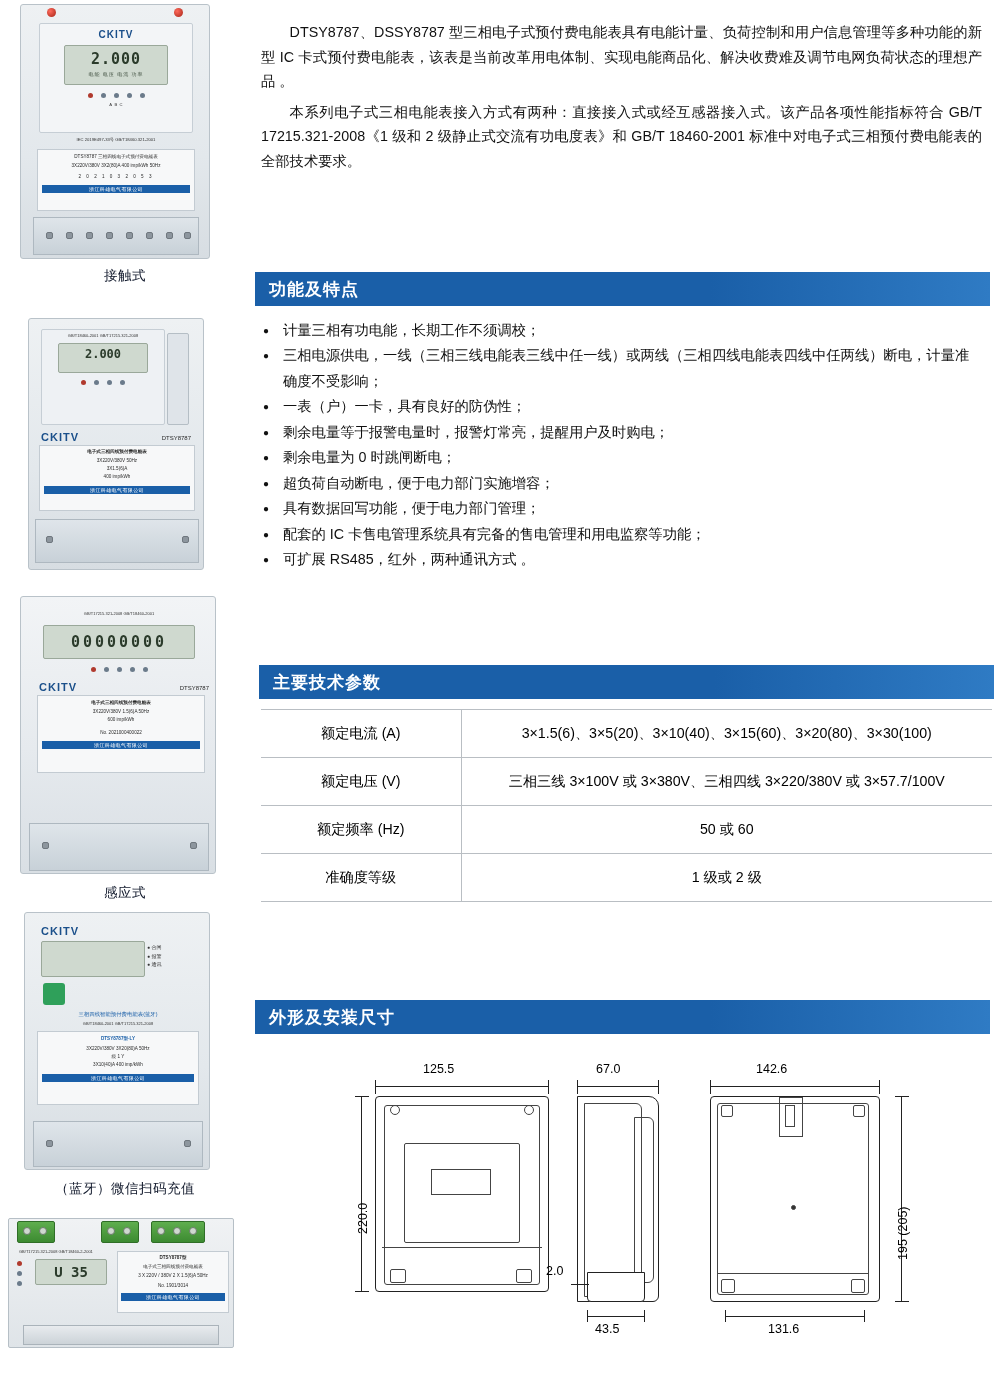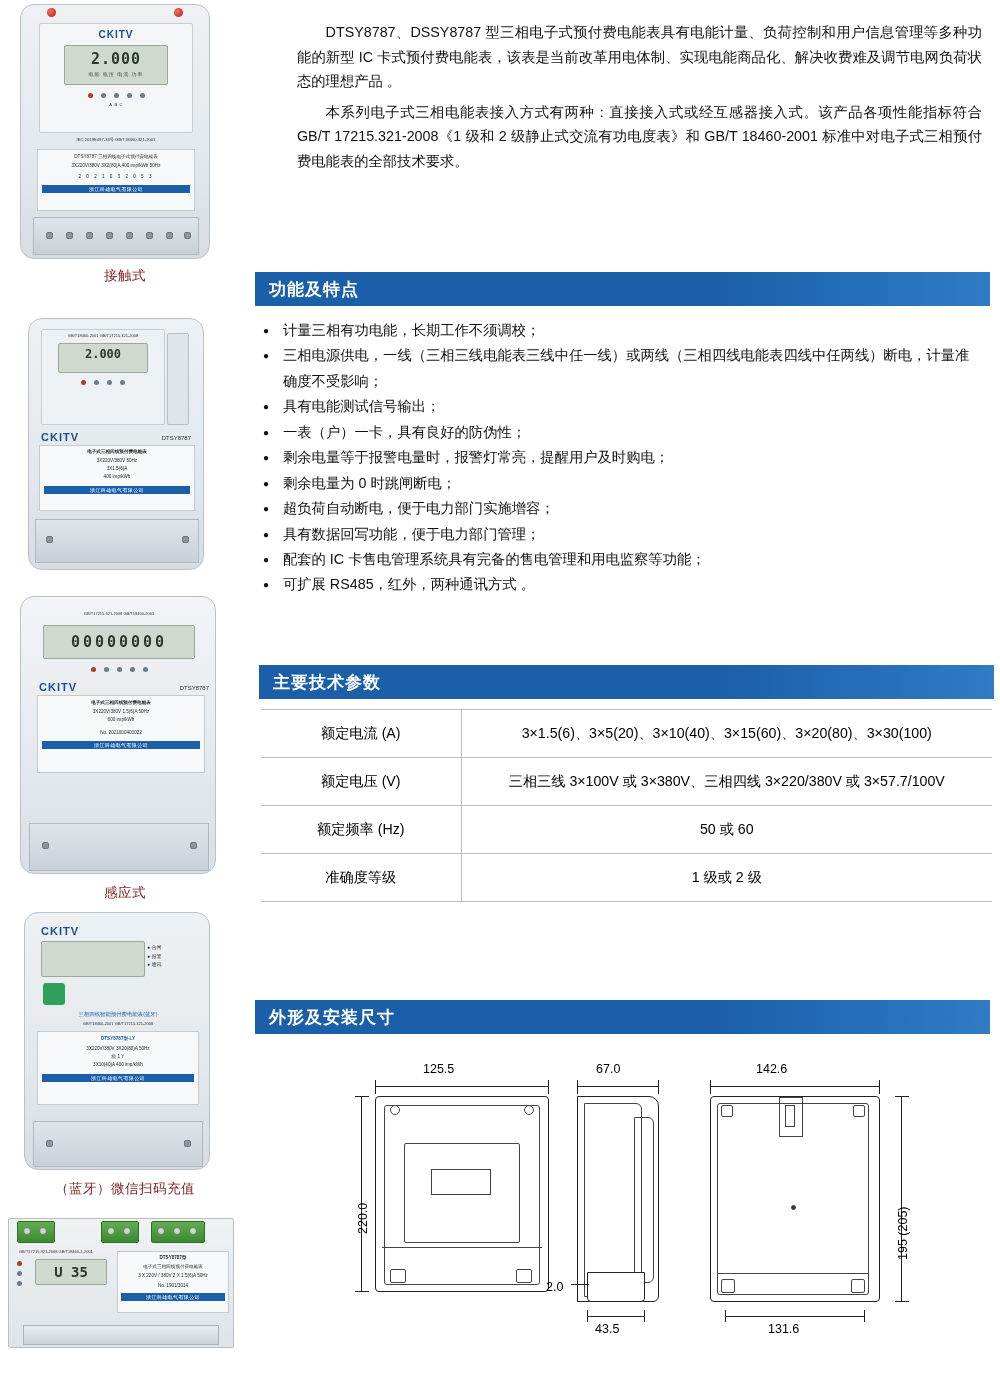--- a/index.html
+++ b/index.html
@@ -19,31 +19,31 @@
   .left-col {
     position: absolute;
     left: 0; top: 0;
     width: 250px; height: 1384px;
   }
 
   .prod-block { position: absolute; left: 0; width: 250px; }
   .prod-caption {
     text-align: center;
     font-size: 13.5px;
-    color: #7f1d1d;
+    color: #0f172a;
     letter-spacing: .5px;
   }
 
   
   .m1 { top: 4px; height: 290px; }
   .meter-body {
     position: relative;
     background: linear-gradient(180deg,#eef1f3 0%, #e3e8ec 60%, #d7dde2 100%);
     border: 1px solid #b9c2c9;
-    border-radius: 14px;
+    border-radius: 3px;
   }
   .m1 .meter-body {
     left: 20px; top: 0; width: 190px; height: 255px;
   }
   .screw {
     position: absolute;
     width: 9px; height: 9px; border-radius: 50%;
     background: radial-gradient(circle at 35% 35%, #ff6a5c, #c0392b 70%);
   }
   .m1 .sc-l { left: 26px; top: 3px; }
@@ -391,32 +391,31 @@
 
       <div class="rail-bottom-term" style="left:14px;width:196px;"></div>
     </div>
   </div>
 
 </div>
 
 <div class="right-col">
 
   <div style="position:absolute;left:0;top:8px;width:735px;">
-    <div style="padding:12px 8px 0 6px;margin-left:36px;">
+    <div style="padding:12px 8px 0 6px;">
       <p class="body-text indent">DTSY8787、DSSY8787 型三相电子式预付费电能表具有电能计量、负荷控制和用户信息管理等多种功能的新型 IC 卡式预付费电能表，该表是当前改革用电体制、实现电能商品化、解决收费难及调节电网负荷状态的理想产品 。</p>
       <p class="body-text indent" style="margin-top:6px;">本系列电子式三相电能表接入方式有两种：直接接入式或经互感器接入式。该产品各项性能指标符合 GB/T 17215.321-2008《1 级和 2 级静止式交流有功电度表》和 GB/T 18460-2001 标准中对电子式三相预付费电能表的全部技术要求。</p>
     </div>
   </div>
 
   <div style="position:absolute;left:0;top:272px;width:735px;">
     <div class="section-head head-gradient">功能及特点</div>
     <ul class="features" style="padding:12px 8px 0 8px;">
       <li>计量三相有功电能，长期工作不须调校；</li>
       <li>三相电源供电，一线（三相三线电能表三线中任一线）或两线（三相四线电能表四线中任两线）断电，计量准确度不受影响；</li>
-      <li>具有电能测试信号输出；</li>
       <li>一表（户）一卡，具有良好的防伪性；</li>
       <li>剩余电量等于报警电量时，报警灯常亮，提醒用户及时购电；</li>
       <li>剩余电量为 0 时跳闸断电；</li>
       <li>超负荷自动断电，便于电力部门实施增容；</li>
       <li>具有数据回写功能，便于电力部门管理；</li>
       <li>配套的 IC 卡售电管理系统具有完备的售电管理和用电监察等功能；</li>
       <li>可扩展 RS485，红外，两种通讯方式 。</li>
     </ul>
   </div>
 
@@ -477,21 +476,21 @@
       <div class="dim-line" style="left:322px; top:42px; width:82px; height:1px;"></div>
       <div class="dim-line" style="left:322px; top:36px; width:1px; height:14px;"></div>
       <div class="dim-line" style="left:403px; top:36px; width:1px; height:14px;"></div>
 
       <div class="dwg" style="left:322px; top:52px; width:82px; height:206px; border-radius:0 10px 6px 0;">
         <div class="dwg-thin" style="left:6px; top:6px; width:58px; height:194px; border-radius:0 6px 4px 0;"></div>
         <div class="dwg-thin" style="left:56px; top:20px; width:20px; height:166px; border-radius:0 6px 6px 0;"></div>
       </div>
       <div class="dwg" style="left:332px; top:228px; width:58px; height:30px; border-radius:0 0 4px 4px;"></div>
 
-      <div class="dim-text" style="left:291px; top:236px;">2.0</div>
+      <div class="dim-text" style="left:291px; top:220px;">2.0</div>
       <div class="dim-line" style="left:316px; top:240px; width:18px; height:1px;"></div>
 
       <div class="dim-line" style="left:332px; top:272px; width:58px; height:1px;"></div>
       <div class="dim-line" style="left:332px; top:266px; width:1px; height:12px;"></div>
       <div class="dim-line" style="left:389px; top:266px; width:1px; height:12px;"></div>
       <div class="dim-text" style="left:340px; top:278px;">43.5</div>
 
       <div class="dim-text" style="left:501px; top:18px;">142.6</div>
       <div class="dim-line" style="left:455px; top:42px; width:170px; height:1px;"></div>
       <div class="dim-line" style="left:455px; top:36px; width:1px; height:14px;"></div>

